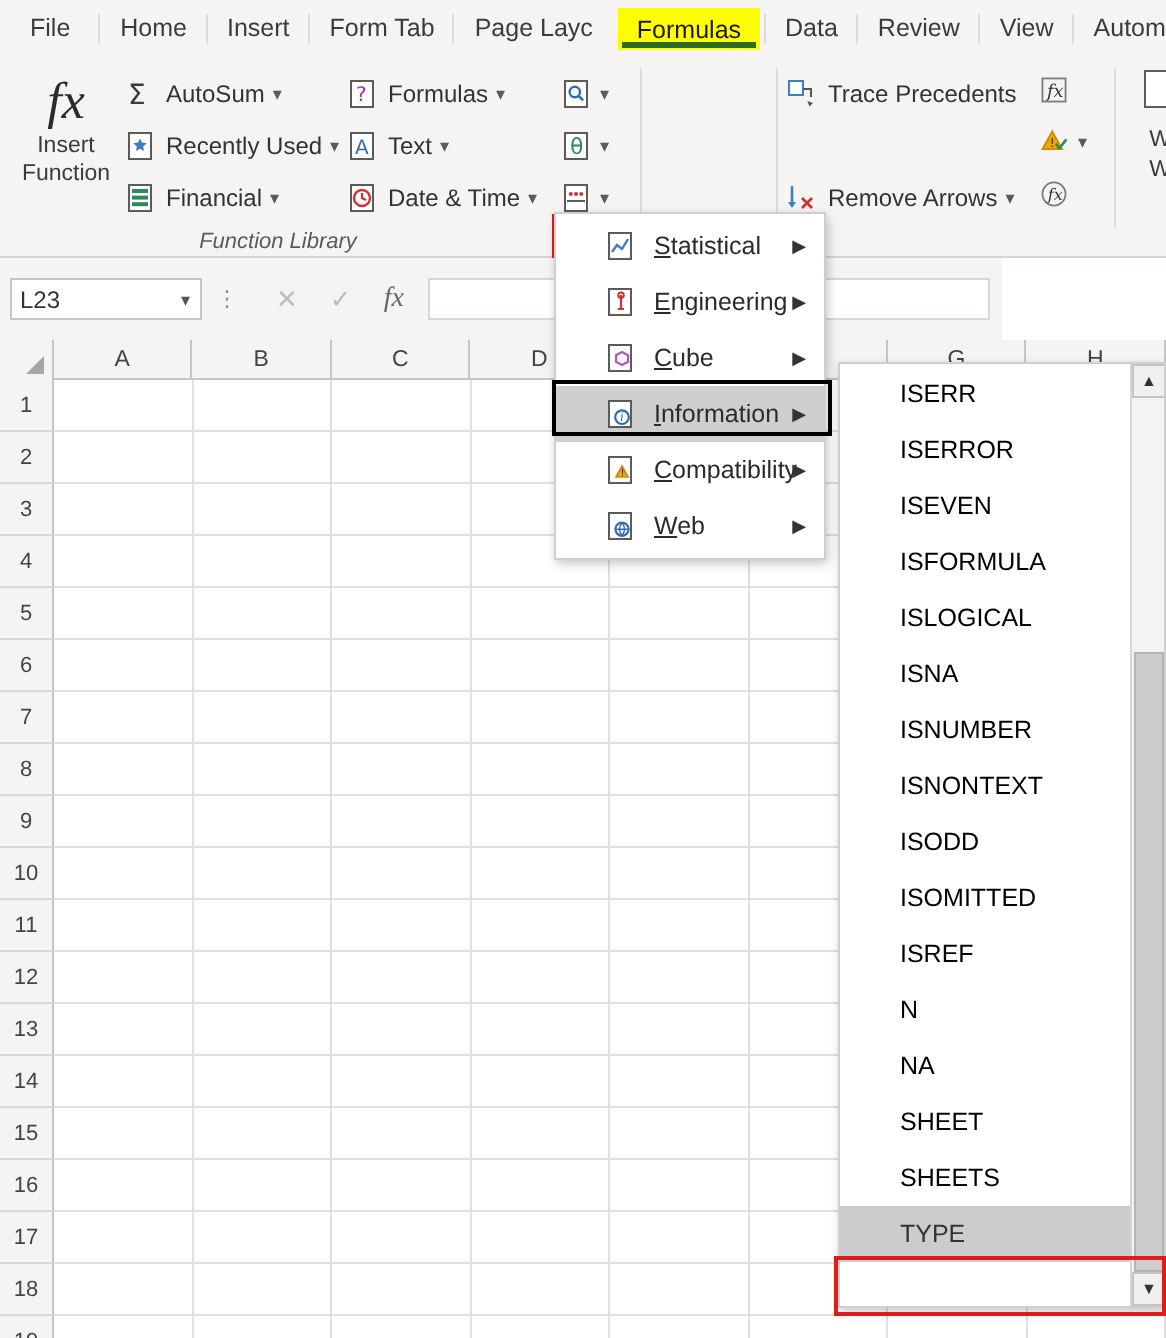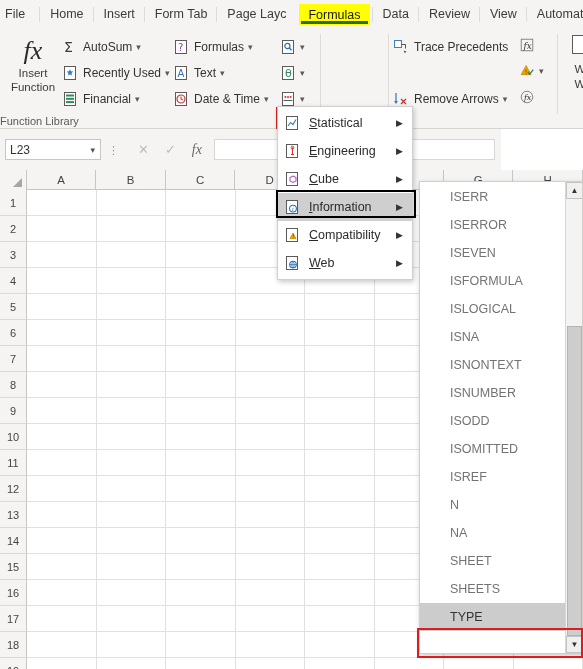--- a/index.html
+++ b/index.html
@@ -18,40 +18,40 @@
     font-size: 12.5px; color: #444444;
   }
   .tab {
     padding: 4px 9px; margin: 0 1px; white-space: nowrap;
     position: relative; color: #3b3b3b;
   }
   .tab + .tab::before {
     content: ""; position: absolute; left: -2px; top: 4px;
     height: 15px; width: 1px; background: #dcdcdc;
   }
-  .tab.first { padding-left: 4px; padding-right: 14px; }
+  .tab.first { padding-left: 14px; padding-right: 14px; }
   .tab.hl {
     background: #ffff00; color: #1a1a1a; font-weight: normal;
     padding-bottom: 3px; margin-left: 3px; margin-right: 3px;
   }
   .tab.hl::after {
     content: ""; position: absolute; left: 2px; right: 2px; bottom: 1px;
     height: 3px; background: #2f6b1f;
   }
   .tab.hl::before { display: none; }
 
   
   .ribbon {
     position: absolute; left: 0; top: 28px; width: 583px; height: 101px;
     background: #f5f4f2; border-bottom: 1px solid #d6d4d1;
   }
   .rgroup { position: absolute; top: 0; height: 101px; }
   .rgroup .glabel {
     position: absolute; bottom: 2px; left: 0; width: 100%;
-    text-align: left; font-size: 11px; color: #5a5a5a;
+    text-align: center; font-size: 11px; color: #5a5a5a; font-style: italic;
   }
   .gsep {
     position: absolute; top: 6px; width: 1px; height: 80px; background: #dedcd9;
   }
 
   
   .bigbtn {
     position: absolute; left: 4px; top: 4px; width: 58px; height: 78px;
     display: flex; flex-direction: column; align-items: center;
     justify-content: flex-start; padding-top: 4px;
@@ -144,38 +144,38 @@
   .crow { display: flex; height: 26px; }
   .cell { width: 70px; height: 26px; border-right: 1px solid #e0e0e0; border-bottom: 1px solid #e0e0e0; }
 
   
   .menu {
     position: absolute; left: 277px; top: 106px; width: 136px;
     background: #ffffff; border: 1px solid #d0cfcd;
     box-shadow: 1px 2px 5px rgba(0,0,0,0.22); padding: 2px 0;
   }
   .mi {
-    height: 28px; display: flex; align-items: center; padding: 0 6px;
+    height: 28px; display: flex; align-items: center; padding: 0 24px;
     font-size: 12.5px; color: #2b2b2b; position: relative;
   }
   .mi.sel { background: #cfcfcf; }
   .mi .mlbl { margin-left: 9px; }
   .mi .mlbl u { text-decoration: underline; }
   .mi .arr { position: absolute; right: 9px; font-size: 9px; color: #333; }
 
   
   .submenu {
     position: absolute; left: 419px; top: 181px; width: 164px; height: 473px;
     background: #ffffff; border: 1px solid #d0cfcd;
     box-shadow: 1px 2px 5px rgba(0,0,0,0.22); overflow: hidden;
   }
   .sub-items { position: absolute; left: 0; top: 1px; width: 146px; }
   .si {
     height: 28px; display: flex; align-items: center; padding-left: 30px;
-    font-size: 12.5px; color: #737373;
+    font-size: 12.5px; color: #000000;
   }
   .si.sel { background: #cccccc; color: #333; }
   .sbar {
     position: absolute; right: 0; top: 0; width: 17px; height: 471px;
     background: #f3f3f3; border-left: 1px solid #d6d6d6;
   }
   .sarrow {
     position: absolute; left: 0; width: 17px; height: 17px;
     background: #f0f0f0; border: 1px solid #c4c4c4;
     display: flex; align-items: center; justify-content: center;
@@ -693,22 +693,22 @@
   <div class="blackbox" style="left:276px;top:190px;width:140px;height:28px"></div>
 
   <div class="submenu">
     <div class="sub-items" id="subitems">
         <div class="si">ISERR</div>
         <div class="si">ISERROR</div>
         <div class="si">ISEVEN</div>
         <div class="si">ISFORMULA</div>
         <div class="si">ISLOGICAL</div>
         <div class="si">ISNA</div>
+        <div class="si">ISNUMBER</div>
         <div class="si">ISNONTEXT</div>
-        <div class="si">ISNUMBER</div>
         <div class="si">ISODD</div>
         <div class="si">ISOMITTED</div>
         <div class="si">ISREF</div>
         <div class="si">N</div>
         <div class="si">NA</div>
         <div class="si">SHEET</div>
         <div class="si">SHEETS</div>
         <div class="si sel">TYPE</div>
       </div>
     <div class="sbar">

